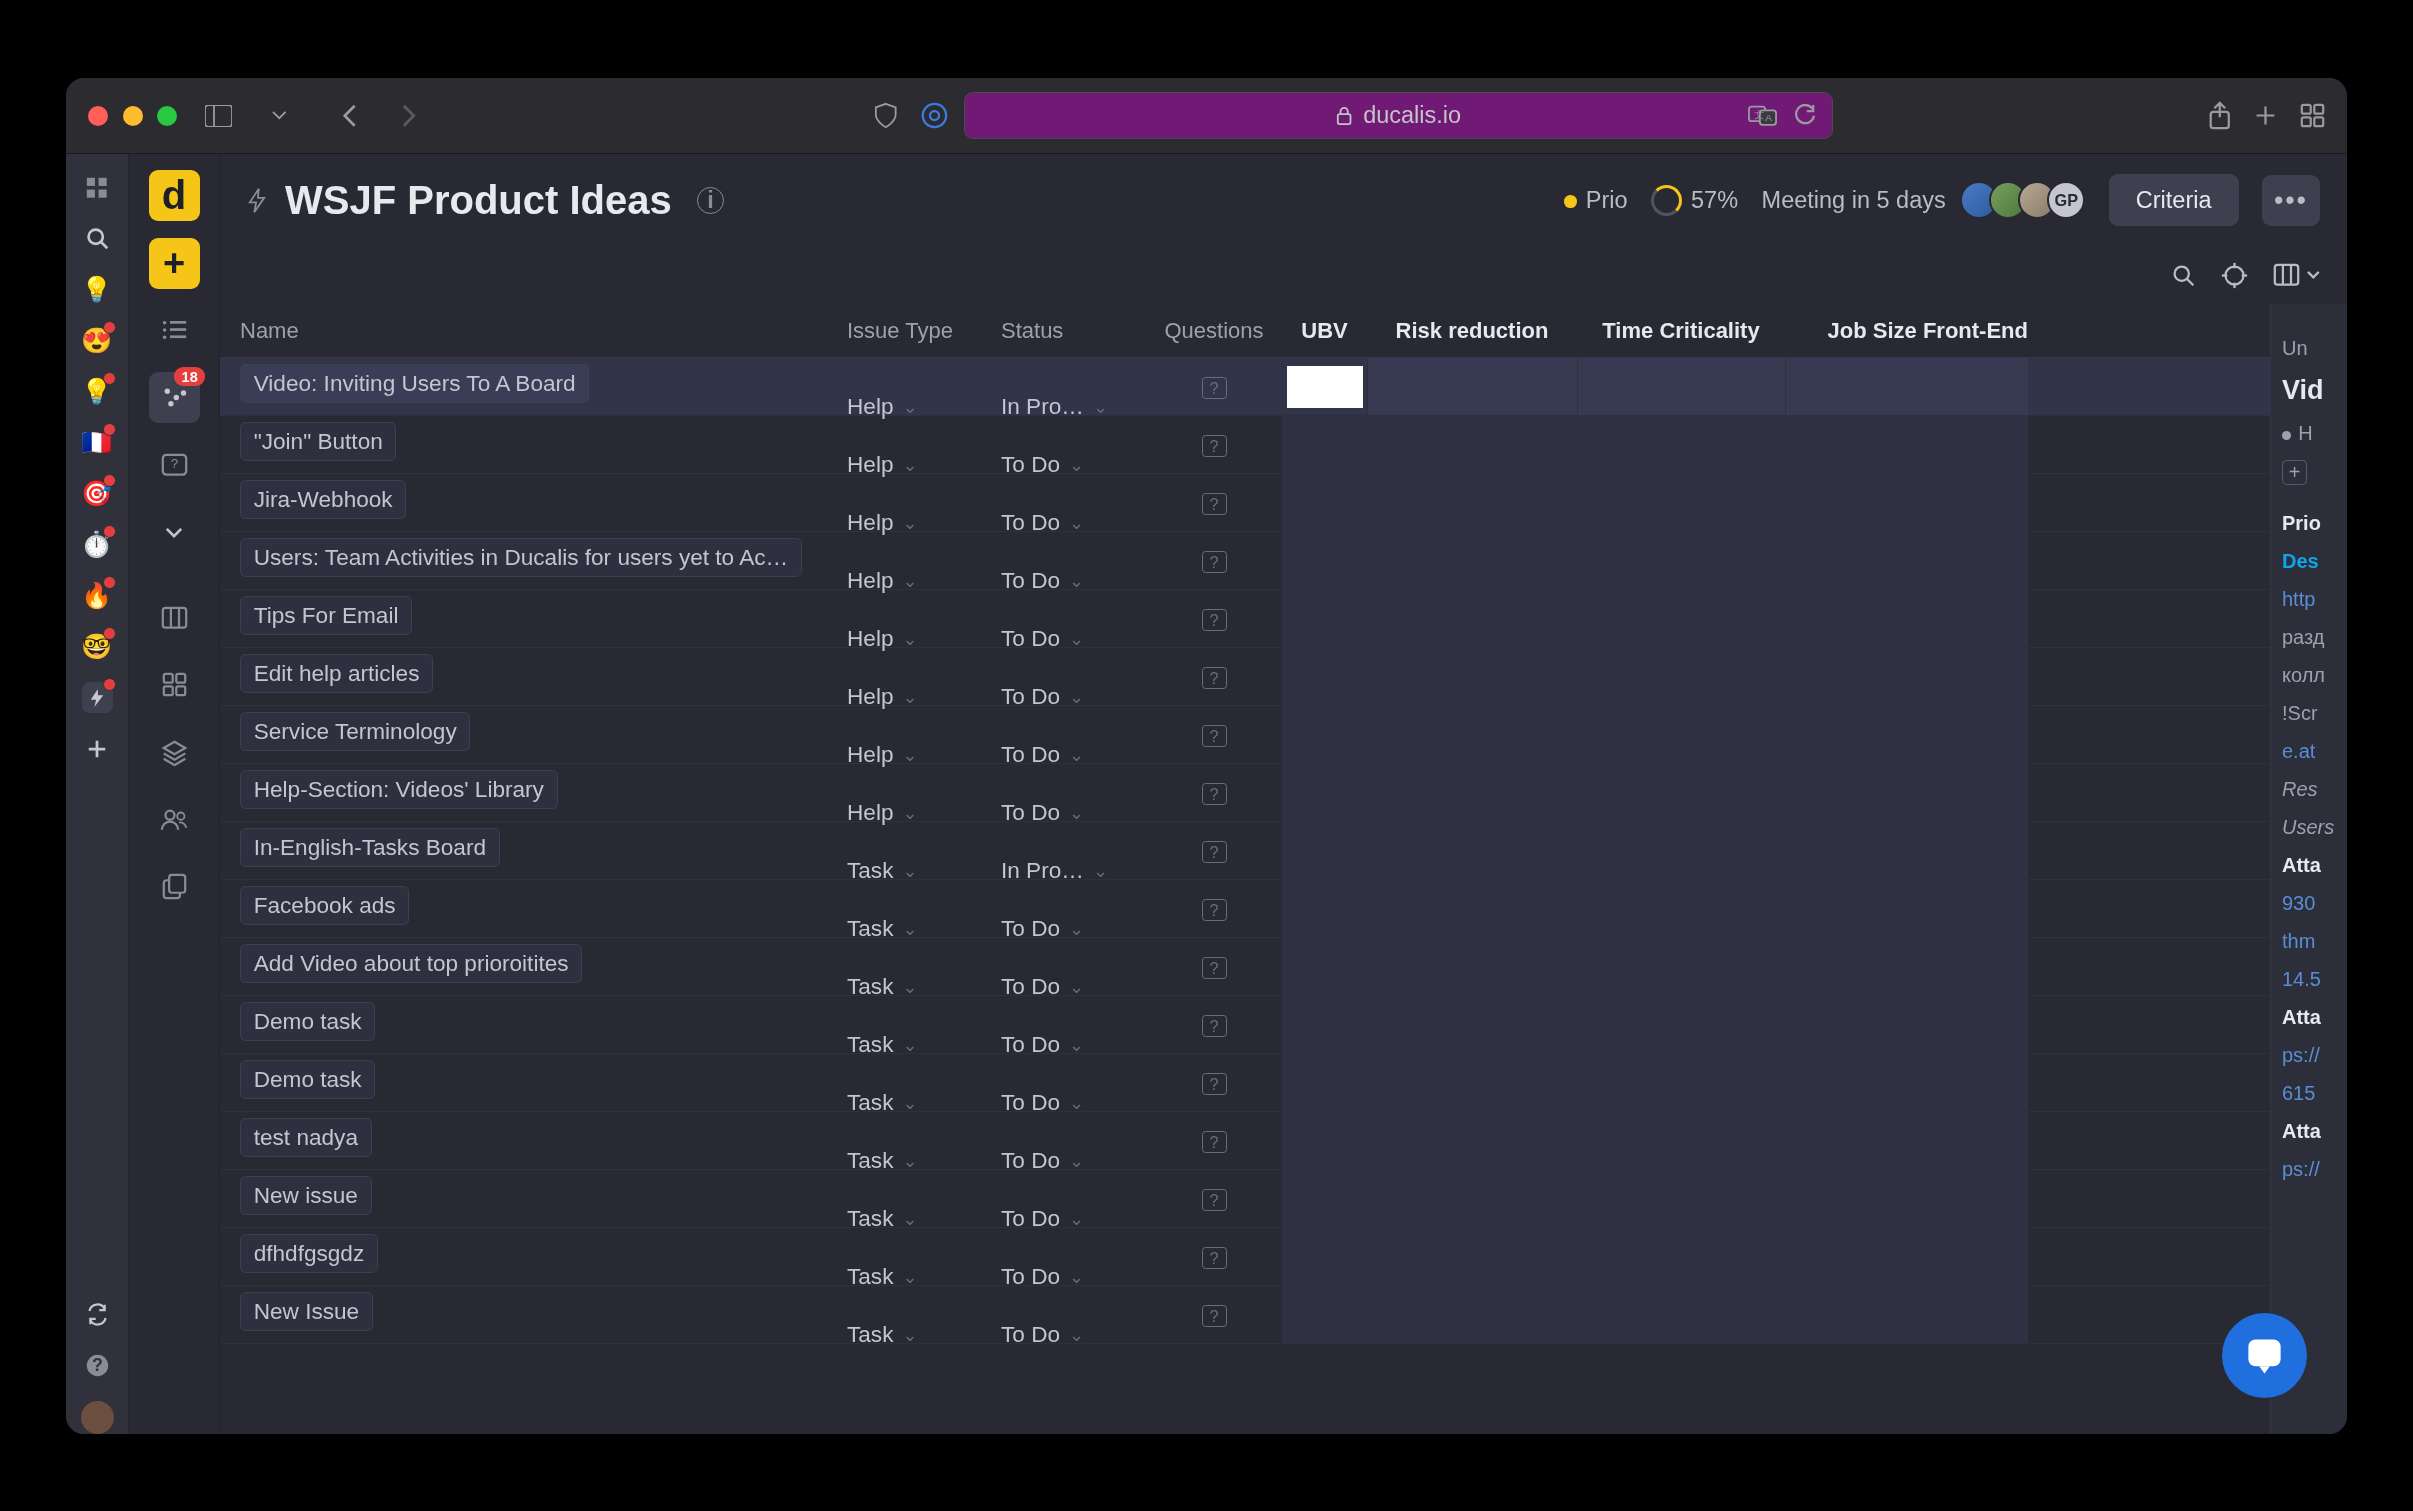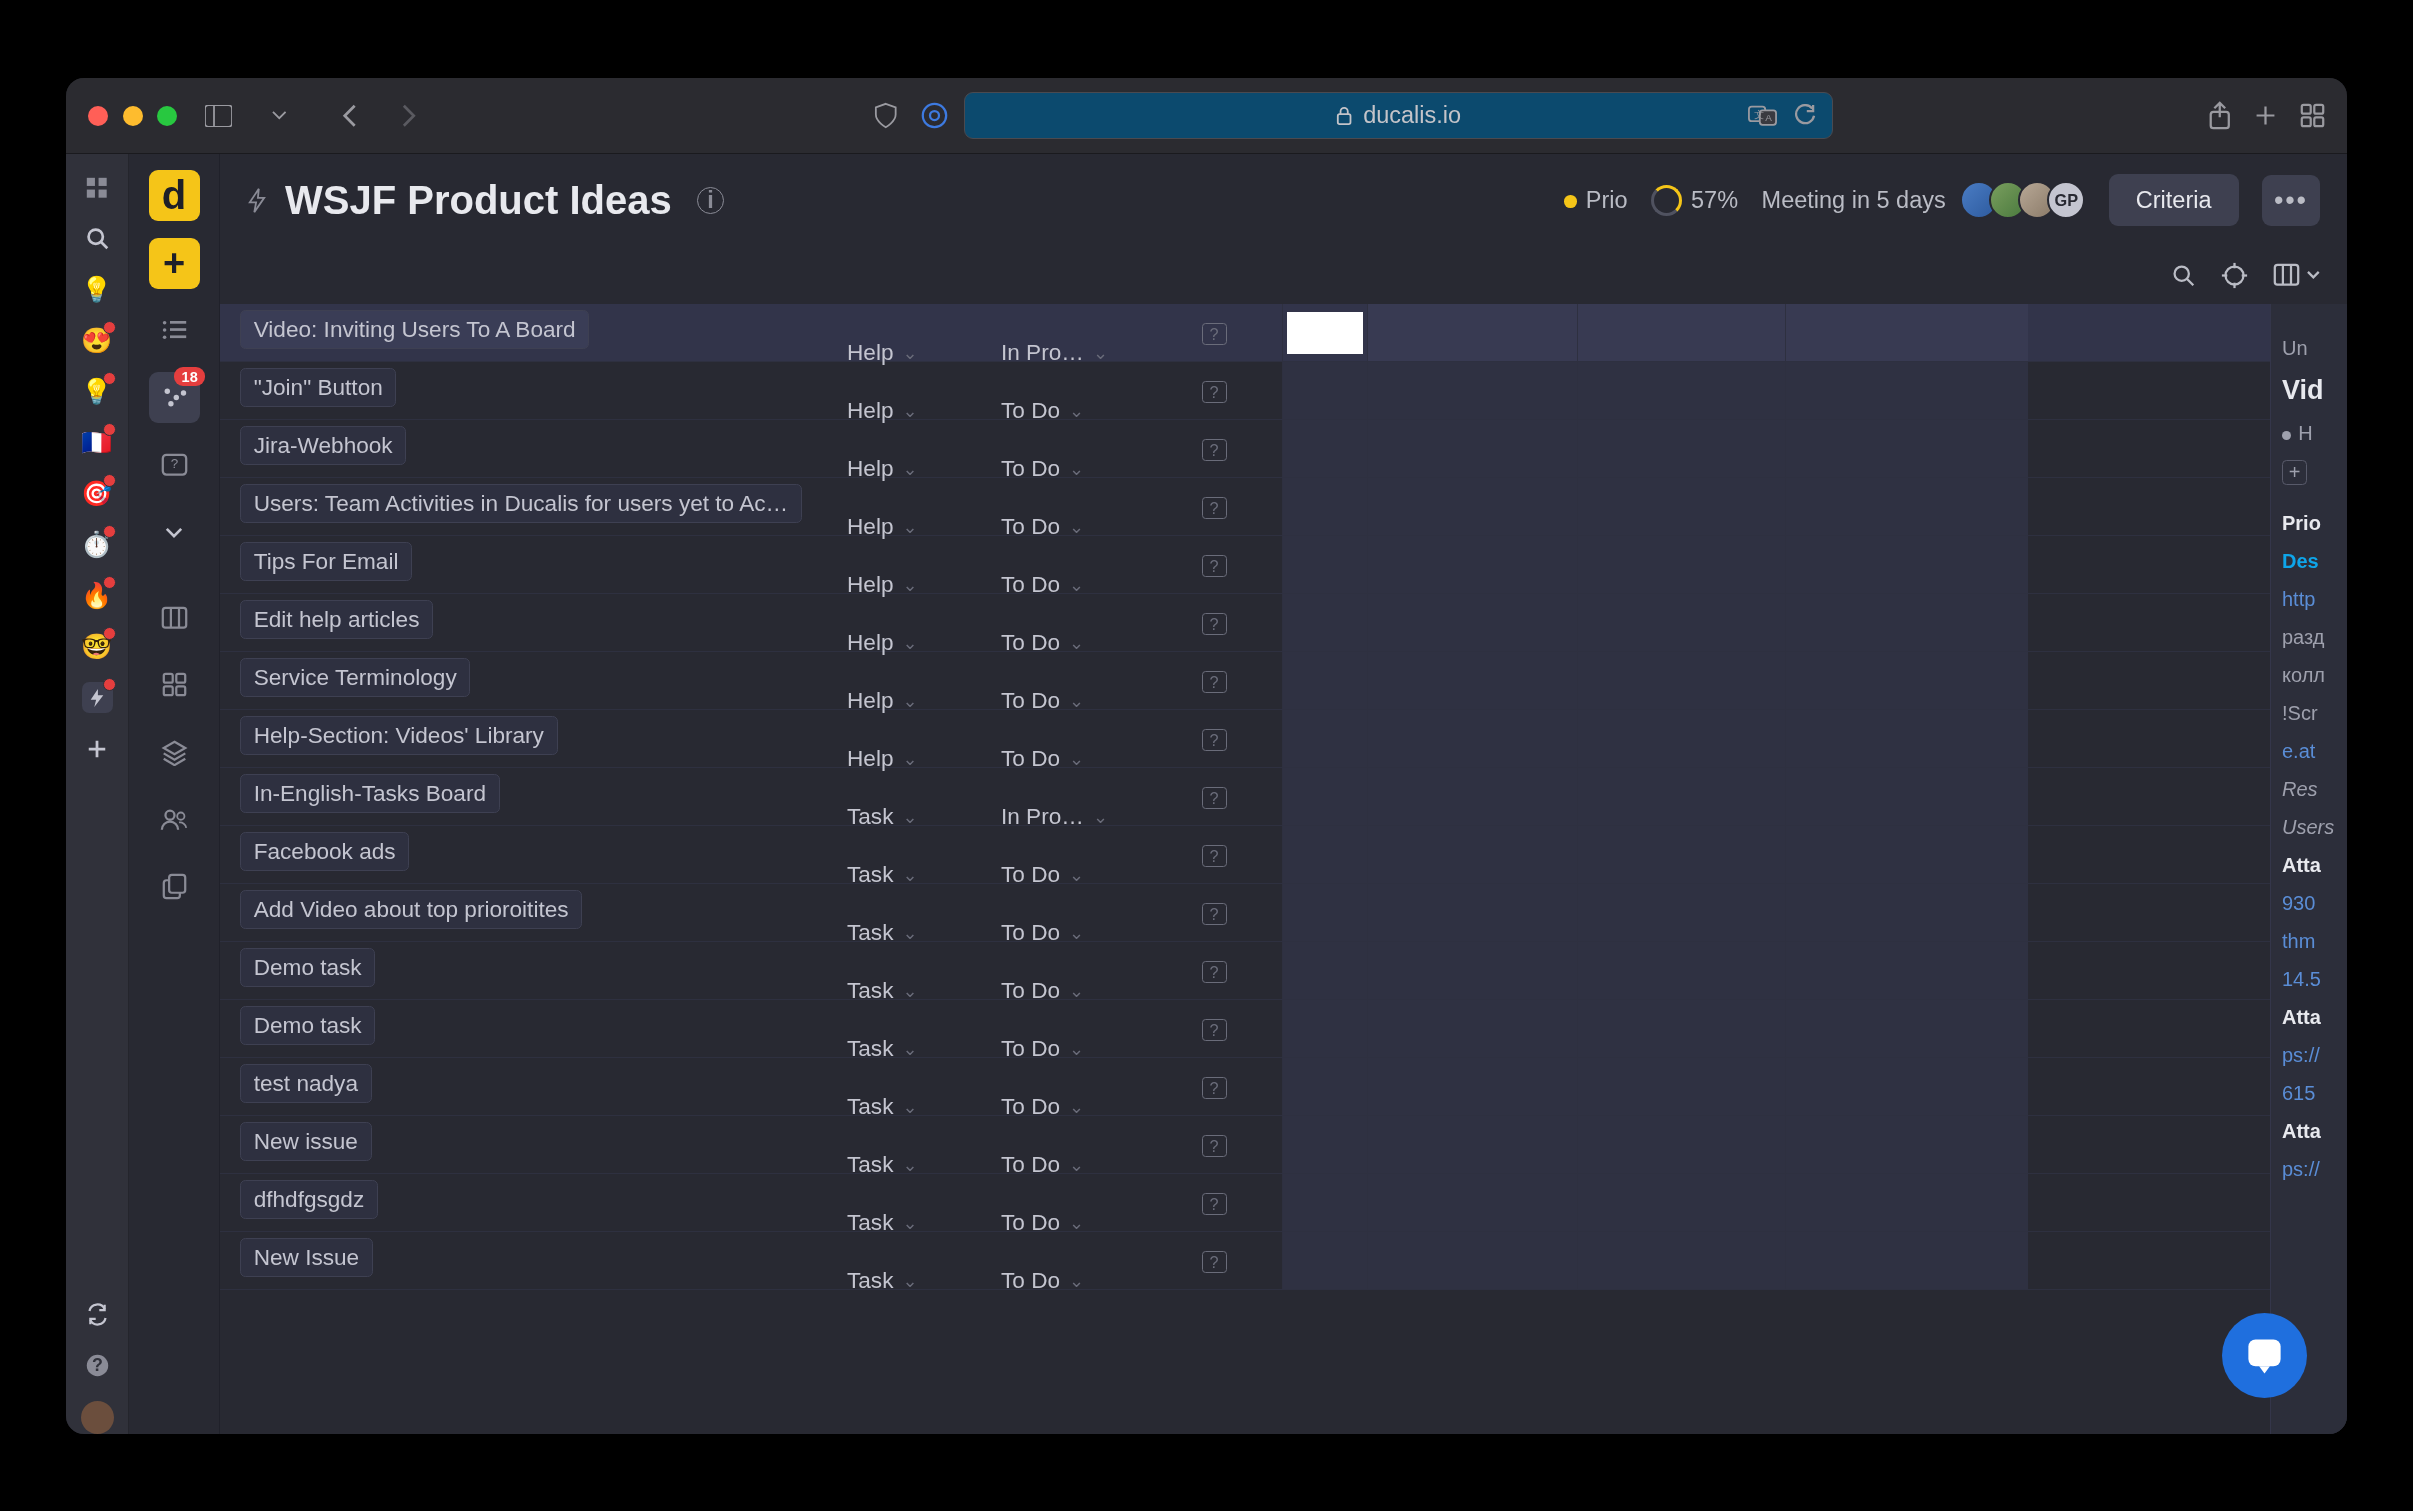--- a/index.html
+++ b/index.html
@@ -6,21 +6,21 @@
 body { background: #000; font-family: -apple-system, BlinkMacSystemFont, "Segoe UI", Helvetica, Arial, sans-serif; width: 2413px; height: 1512px; display: flex; align-items: center; justify-content: center; }
 .window { width: 2281px; height: 1356px; background: #1e2028; border-radius: 18px; overflow: hidden; position: relative; display: flex; flex-direction: column; box-shadow: 0 18px 72px rgba(0,0,0,0.8); }
 .titlebar { height: 76px; background: #2b2b30; display: flex; align-items: center; padding: 0 22px; border-bottom: 0.9px solid #1a1a1e; }
 .traffic { display: flex; gap: 14.5px; margin-right: 18px; }
 .traffic span { width: 20px; height: 20px; border-radius: 50%; }
 .traffic .r { background: #ff5f57; }
 .traffic .y { background: #febc2e; }
 .traffic .g { background: #28c840; }
 .tb-icon { width: 33px; height: 29px; display: flex; align-items: center; justify-content: center; color:#9a9aa0; margin: 0 7.2px; }
 .tb-mid { flex: 1; display: flex; align-items: center; justify-content: center; }
-.urlbar { background:#0c4a6e; border:0.9px solid #4a4a50; height: 47px; border-radius: 9px; width: 869px; display:flex; align-items:center; justify-content:center; gap: 11px; color:#c4c4c9; font-size: 23.5px; position:relative; }
+.urlbar { background:#701a75; border:0.9px solid #4a4a50; height: 47px; border-radius: 9px; width: 869px; display:flex; align-items:center; justify-content:center; gap: 11px; color:#c4c4c9; font-size: 23.5px; position:relative; }
 .urlbar .lock { font-size:20px; }
 .urlbar .right-icons { position:absolute; right: 16.3px; display:flex; gap:16.3px; color:#9a9aa0; }
 .left-block { display:flex; align-items:center; gap:12.7px; margin-right: 54px; }
 .right-block { display:flex; align-items: center; gap: 22px; margin-left:auto; color:#9a9aa0; }
 .content { flex:1; display:flex; overflow:hidden; }
 .rail1 { width: 63px; background:#30313a; display:flex; flex-direction:column; align-items:center; padding-top: 18px; gap: 20px; border-right:0.9px solid #24252c; }
 .rail1 .ico { width:31px; height:31px; display:flex; align-items:center; justify-content:center; color:#8a8b96; font-size:25px; position:relative; }
 .rail1 .ico.dot::after { content:""; position:absolute; top:-3.6px; right:-3.6px; width:11px; height:11px; background:#e53e3e; border-radius:50%; border:1.8px solid #30313a; }
 .rail1 .spacer { flex:1; }
 .rail1 .avatar-small { width: 33px; height:33px; border-radius:50%; background:#6b4e3d; }
@@ -349,20 +349,30 @@
               <line x1="20" y1="2" x2="20" y2="24" stroke="#babcc5" stroke-width="2.5"></line>
             </svg>
             <svg width="12.7" height="8.1" viewBox="0 0 14 9">
               <path d="M1 1 L7 7 L13 1" fill="none" stroke="#babcc5" stroke-width="2.5"></path>
             </svg>
           </span>
       </div>
 
       <div class="tablewrap">
         <div class="table">
+          <div class="thead">
+            <div class="col-name">Name</div>
+            <div class="col-type">Issue Type</div>
+            <div class="col-status">Status</div>
+            <div class="col-q">Questions</div>
+            <div class="col-ubv">UBV</div>
+            <div class="col-risk">Risk reduction</div>
+            <div class="col-tc">Time Criticality</div>
+            <div class="col-js">Job Size Front-End</div>
+          </div>
           <div class="rows" id="rows-container">
               <div class="row sel">
     <div class="col-name"><span class="name-chip">Video: Inviting Users To A Board</span></div>
     <div class="col-type">
                   <span class="dd">
                     <span>Help</span>
                     <span class="chev">⌄</span>
                   </span>
                 </div>
     <div class="col-status">

